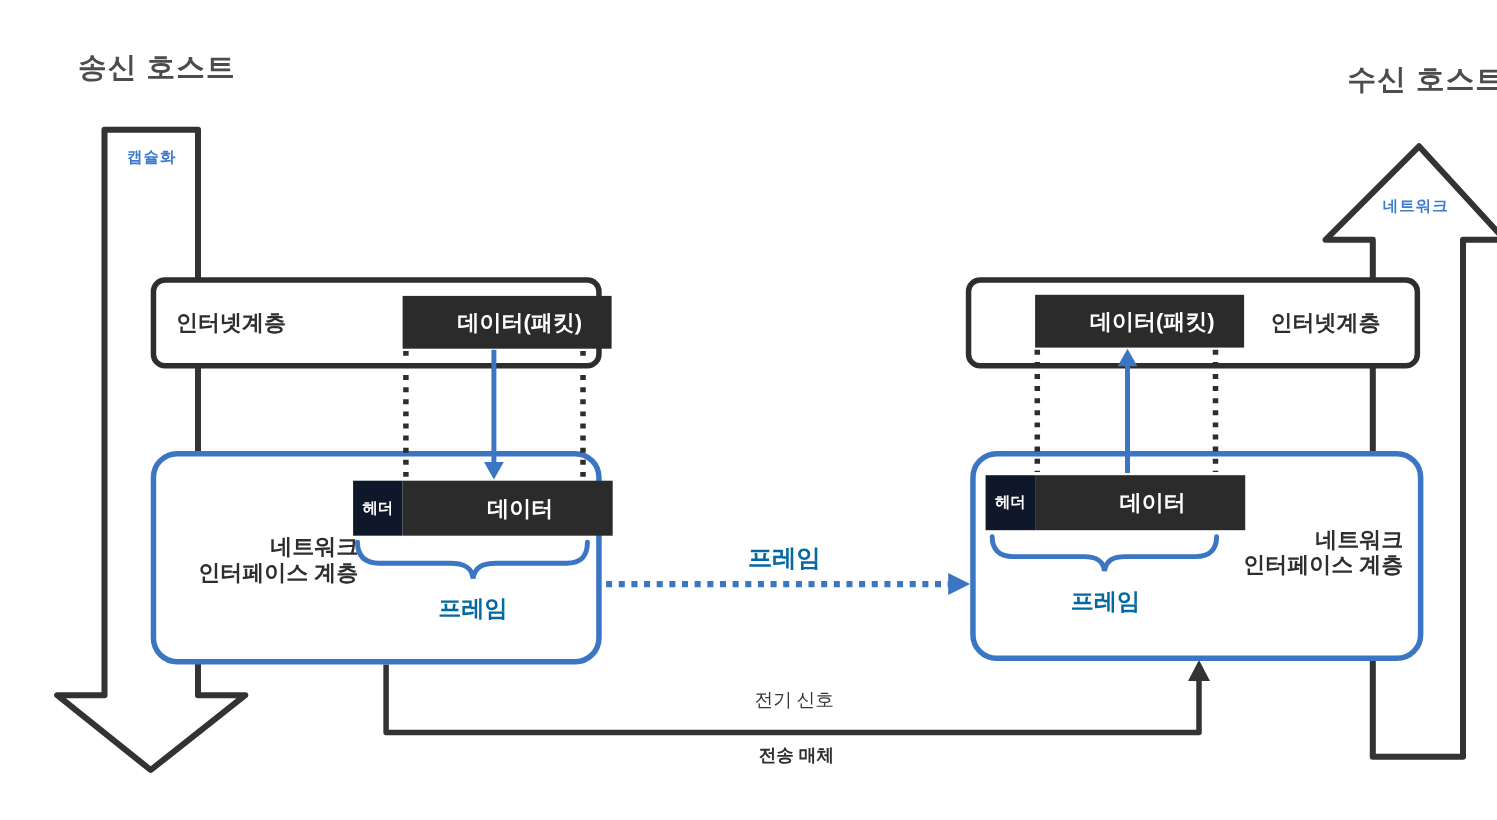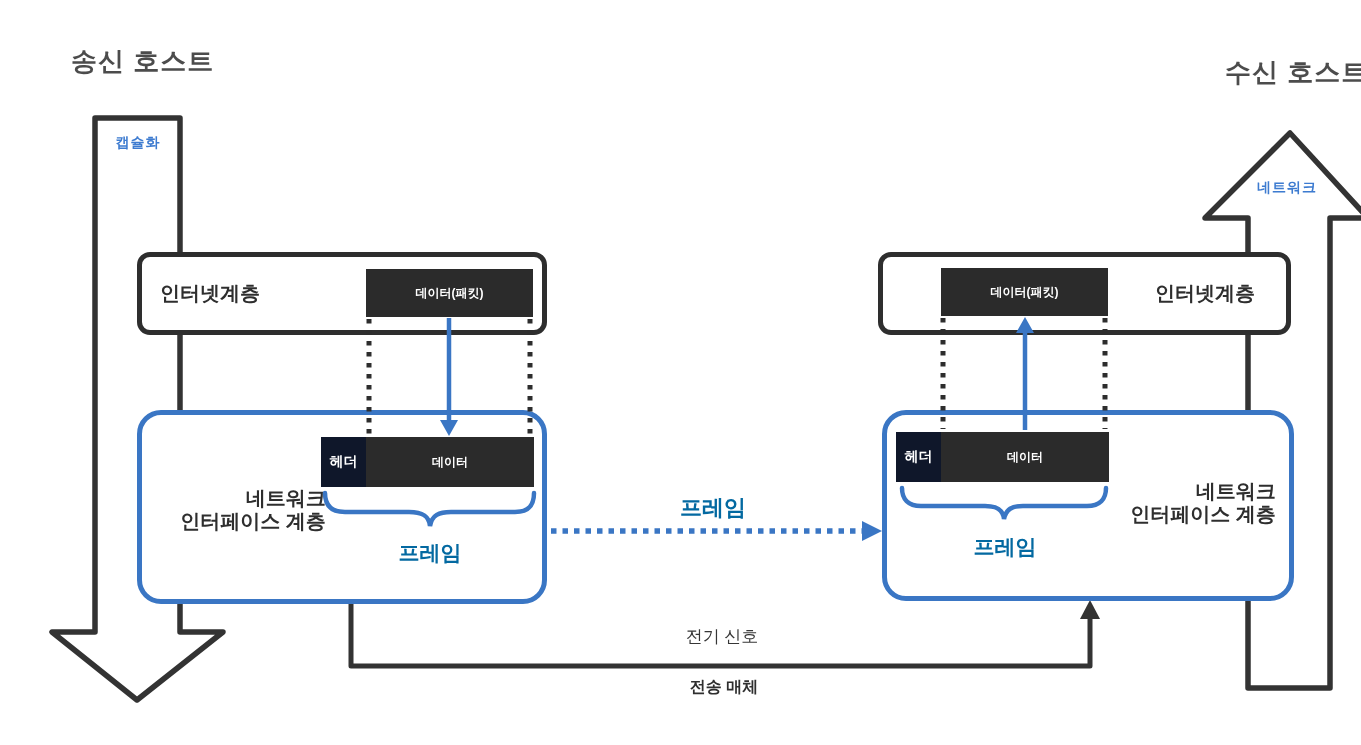--- a/index.html
+++ b/index.html
@@ -30,35 +30,35 @@
 
   .layer-label { font-size:20px; font-weight:600; color:#2e2e2e; z-index:2; }
   .lbl-internet-left  { left:127px;  top:280px; }
   .lbl-internet-right { left:1122px; top:280px; }
   .lbl-network { text-align:right; white-space:pre-line; line-height:1.15; transform:translateX(-50%); }
   .lbl-network-left  { left:220px;  top:487px; }
   .lbl-network-right { left:1170px; top:480px; }
 
   .fill-box { position:absolute; display:flex; align-items:center; justify-content:center;
               color:#ffffff; font-weight:700; z-index:2; }
-  .dark-box { background:#2b2b2b; font-size:12px; }
+  .dark-box { background:#2b2b2b; font-size:20px;padding-left:23px; }
   .hdr-box  { background:#0f172a; font-size:14px; }
   .pk-left  { left:333px; top:269px; width:167px; height:48px; }
   .pk-right { left:908px; top:268px; width:167px; height:48px; }
   .hd-left  { left:288px; top:437px; width:45px;  height:50px; }
   .dt-left  { left:333px; top:437px; width:168px; height:50px; }
   .hd-right { left:863px; top:432px; width:45px;  height:50px; }
   .dt-right { left:908px; top:432px; width:168px; height:50px; }
 
   .frame-label { color:#0369a1; font-weight:700; font-size:21px; transform:translateX(-50%); z-index:4; }
   .fr-left { left:397px; top:539px; }
   .fr-right { left:972px; top:533px; }
   .fr-mid { left:680px; top:493px; font-size:22px; }
 
-  .sig-label { left:689px; top:625px; transform:translateX(-50%); font-size:17px; color:#363636; z-index:2; }
+  .sig-label { left:689px; top:625px; transform:translateX(-50%); font-size:17px; color:#363636; z-index:2;font-family:Liberation Serif, serif; }
   .med-label { left:691px; top:677px; transform:translateX(-50%); font-size:16px; font-weight:700; color:#2f2f2f; z-index:2; }
 </style>
 </head>
 <body>
 
 <div class="canvas">
 
   <svg class="layer base-layer" viewBox="0 0 1361 745">
     <polygon points="62,118 147,118 147,632 190,632 104,700 19,632 62,632" fill="#ffffff" stroke="#333333" stroke-width="5.5" stroke-linejoin="round"></polygon>
     <polygon points="1257,133 1335,218 1297,218 1297,688 1215,688 1215,218 1172,218" fill="#ffffff" stroke="#333333" stroke-width="5.5" stroke-linejoin="round"></polygon>

